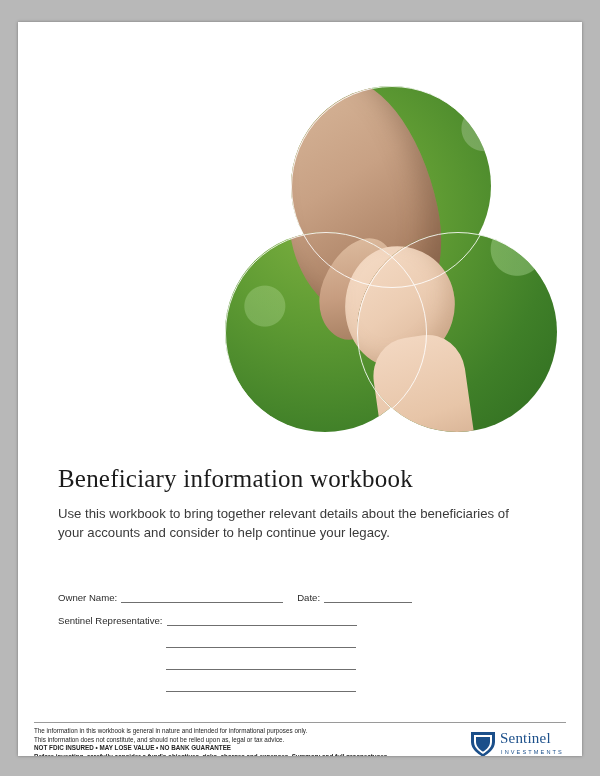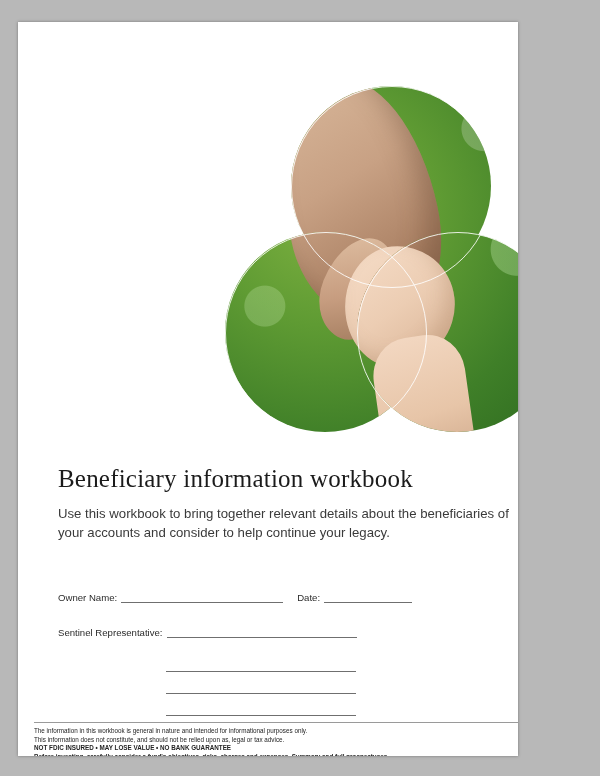--- a/index.html
+++ b/index.html
@@ -8,21 +8,21 @@
     background: #b8b8b8;
     width: 600px;
     height: 776px;
     overflow: hidden;
     font-family: "Liberation Sans", sans-serif;
   }
   .page {
     position: absolute;
     left: 18px;
     top: 22px;
-    width: 500px;
+    width: 564px;
     height: 734px;
     background: #ffffff;
     box-shadow: 0 0 3px rgba(0,0,0,0.35);
     overflow: hidden;
   }
 
   
   .hero {
     position: absolute;
     left: 207px;
@@ -136,21 +136,21 @@
     position: absolute;
     left: 40px;
     top: 570px;
     width: 430px;
     font-size: 9.6px;
     color: #2b2b2b;
   }
   .form-row {
     display: flex;
     align-items: flex-end;
-    margin-bottom: 24px;
+    margin-bottom: 12px;
     white-space: nowrap;
   }
   .form-label { margin-right: 4px; }
   .rule {
     display: inline-block;
     border-bottom: 0.9px solid #6f6f6f;
     height: 9px;
   }
   .w-owner { width: 162px; }
   .w-date { width: 88px; }
@@ -272,14 +272,23 @@
 
   <div class="footer-divider"></div>
   <div class="disclaimer">
     <div>The information in this workbook is general in nature and intended for informational purposes only.</div>
     <div>This information does not constitute, and should not be relied upon as, legal or tax advice.</div>
     <div class="bold">NOT FDIC INSURED • MAY LOSE VALUE • NO BANK GUARANTEE</div>
     <div class="bold">Before investing, carefully consider a fund's objectives, risks, charges and expenses. Summary and full prospectuses</div>
 
   </div>
 
+  <div class="logo">
+    <svg class="logo-mark" viewBox="0 0 26 28">
+      <path d="M1 2 L25 2 L25 12 C25 21 14 26 13 27 C12 26 1 21 1 12 Z" fill="#1b4f8a"></path>
+      <path d="M4 5 L22 5 L22 12 C22 19 14 23 13 24 C12 23 4 19 4 12 Z" fill="#ffffff"></path>
+      <path d="M6 7 L20 7 L20 12 C20 17.5 14 21 13 21.8 C12 21 6 17.5 6 12 Z" fill="#1b4f8a"></path>
+    </svg>
+    <div class="logo-text">Sentinel</div>
+    <div class="logo-sub">INVESTMENTS</div>
+  </div>
 
 </div>
 
 </body></html>

